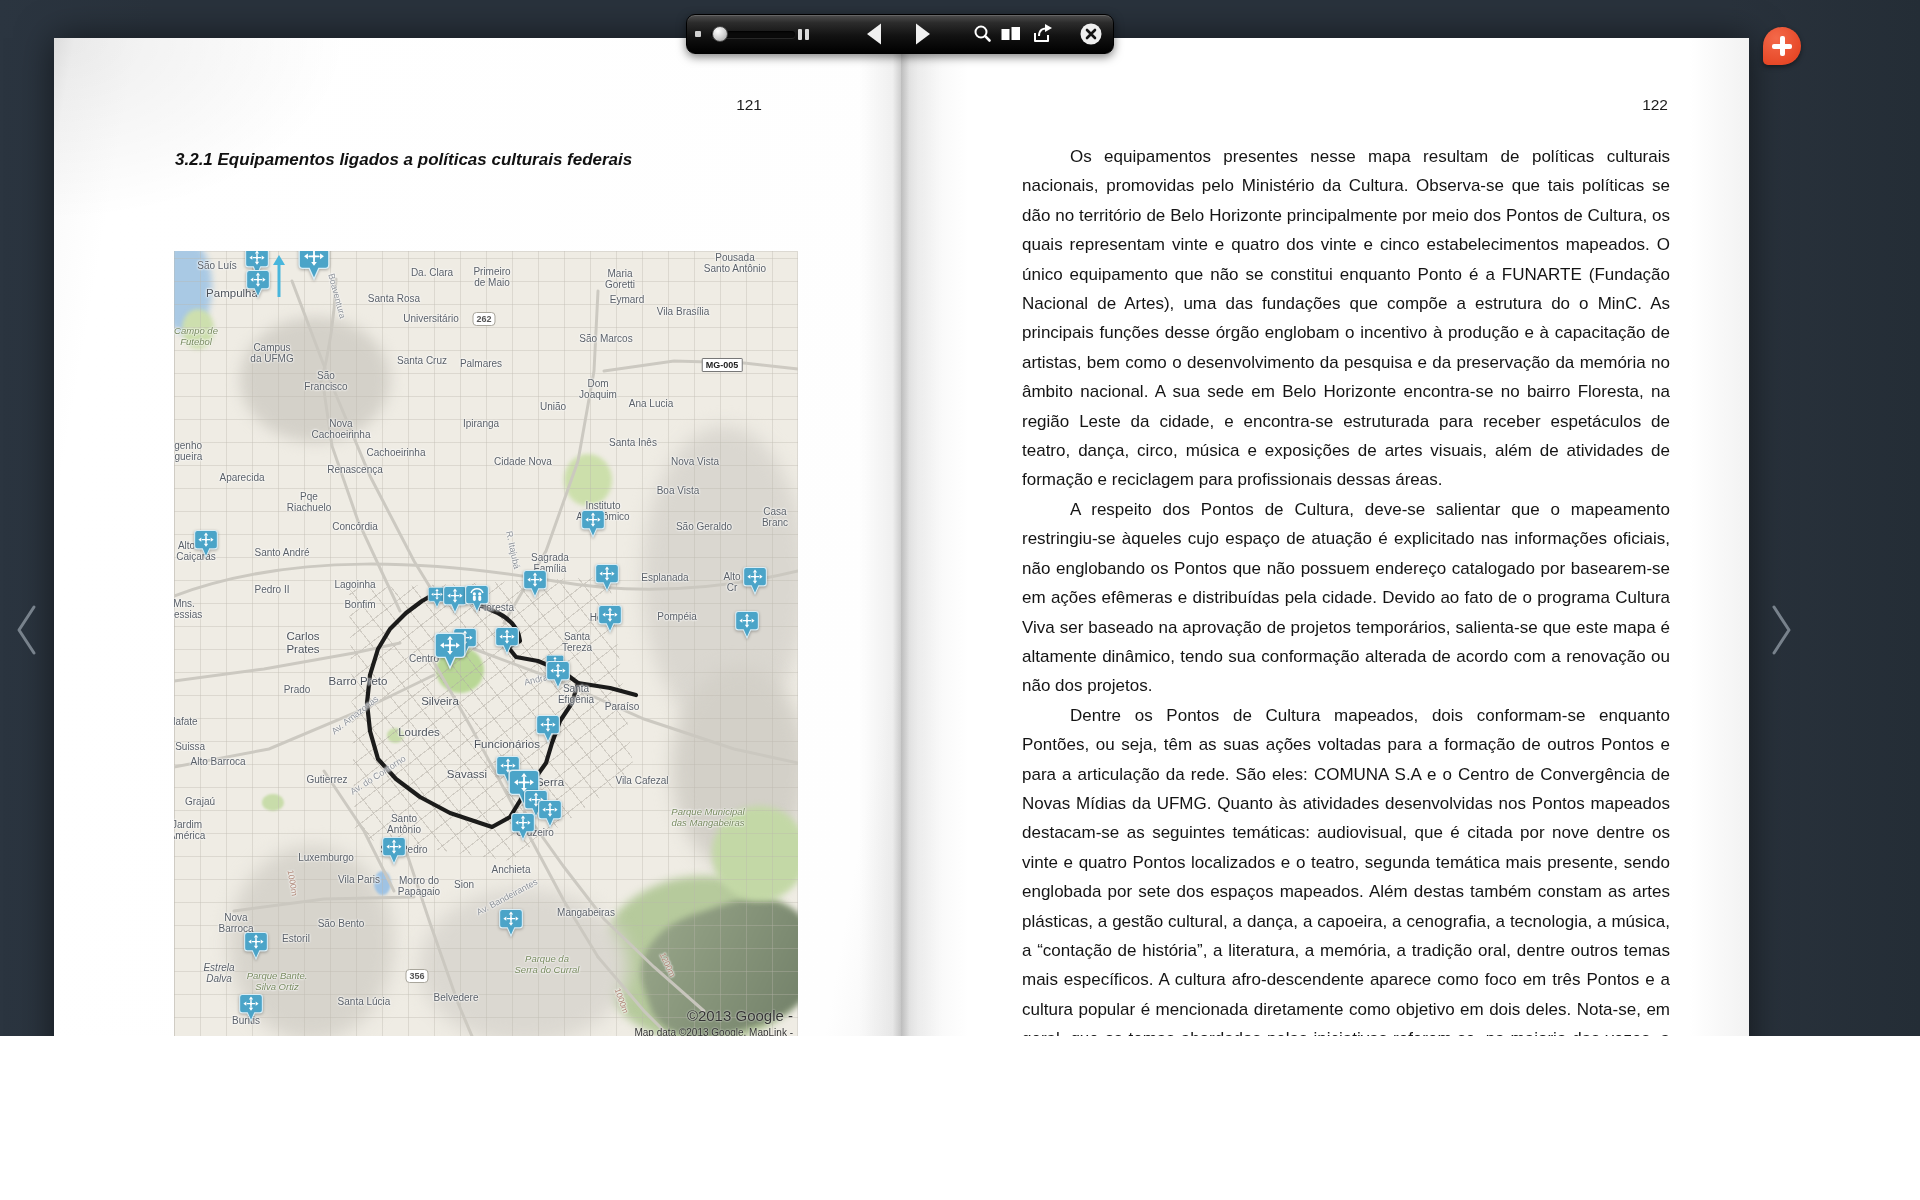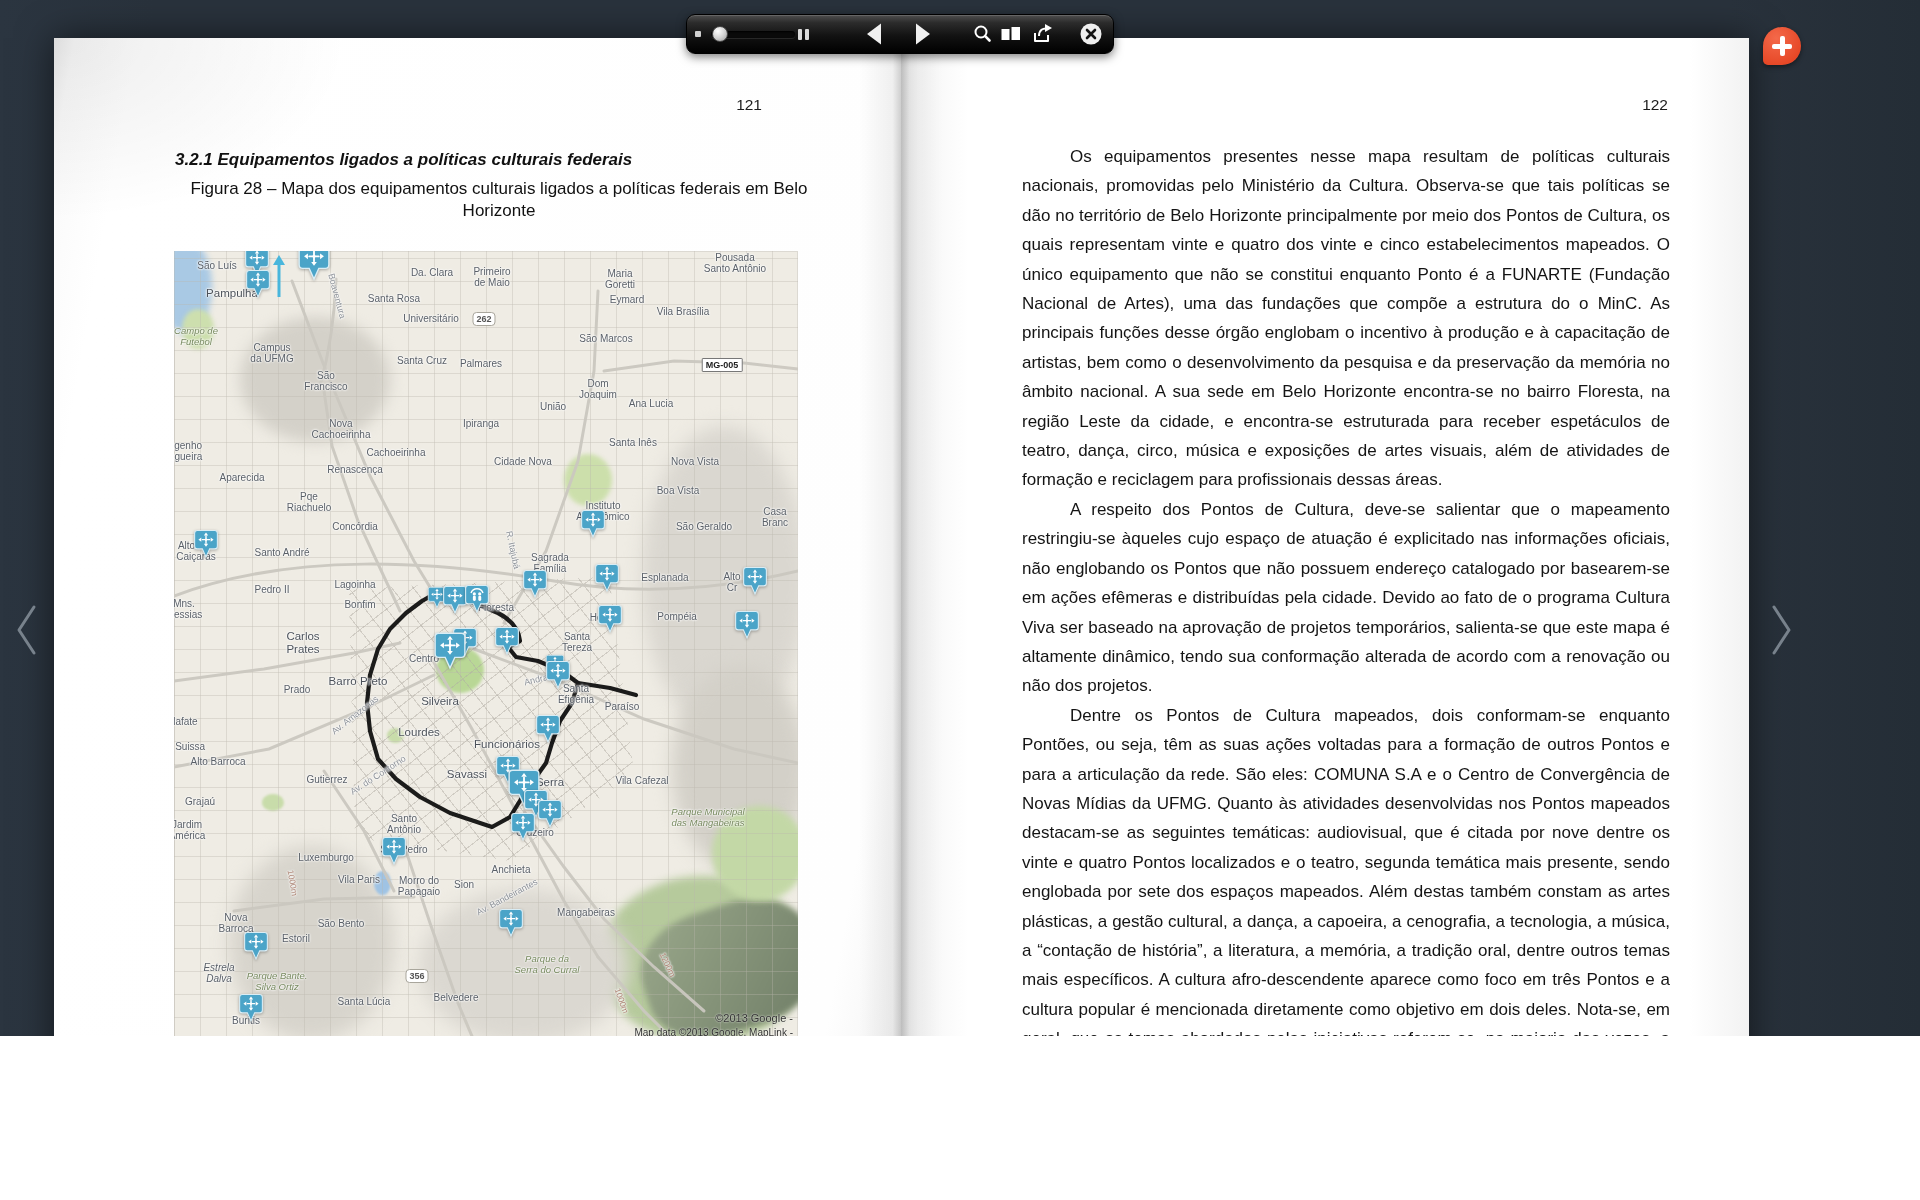--- a/index.html
+++ b/index.html
@@ -79,21 +79,20 @@
 </head>
 <body>
 
 <div class="stage">
 
   <div class="book">
 
     <div class="page page-left">
       <div class="pagenum" style="left:598px;top:58px;">121</div>
       <div class="heading">3.2.1 Equipamentos ligados a políticas culturais federais</div>
-      <div class="caption">Figura 28 – Mapa dos equipamentos culturais ligados a políticas federais em Belo Horizonte</div>
 
       <div class="map">
 
         <div class="blob" style="left:-14px;top:-12px;width:52px;height:95px;background:#a9c9e4;filter:blur(3px);"></div>
         <div class="blob" style="left:8px;top:58px;width:32px;height:40px;background:#cddfae;filter:blur(2px);"></div>
         <div class="blob" style="left:66px;top:66px;width:150px;height:125px;background:#d4d1c9;filter:blur(7px);"></div>
         <div class="blob" style="left:390px;top:203px;width:48px;height:52px;background:#ccdfab;filter:blur(2px);"></div>
         <div class="blob" style="left:262px;top:396px;width:48px;height:46px;background:#b9d796;filter:blur(1.5px);"></div>
         <div class="blob" style="left:468px;top:175px;width:165px;height:305px;background:#dad7d0;filter:blur(9px);"></div>
         <div class="blob" style="left:498px;top:415px;width:135px;height:205px;background:#d3d0c8;filter:blur(9px);"></div>
@@ -129,21 +128,21 @@
           </g>
         </svg>
 
         <svg class="route" width="624" height="790" viewBox="0 0 624 790">
           <g fill="none" stroke="#0c0c0c" stroke-width="4.2" stroke-linejoin="round" stroke-linecap="round" opacity=".93">
             <path d="M262 342 L300 352 L324 362 Q344 372 346 390 L334 396 L342 406 L364 410 L388 420 L404 432 L398 452 L386 470 L378 492 L372 512 L352 540 L336 566 L318 576 L276 562 L246 546 L222 528 L204 508 L196 480 L193 452 L196 424 L204 398 L216 378 L232 362 L248 350 Z"></path>
             <path d="M404 432 L436 437 L462 444"></path>
           </g>
         </svg>
 
-        <div style="position:absolute;right:5px;bottom:17px;font-size:11px;color:#333;text-shadow:0 0 2px #fff;z-index:7;">©2013 Google -</div>
+        <div style="position:absolute;right:5px;bottom:17px;font-size:15px;color:#333;text-shadow:0 0 2px #fff;z-index:7;">©2013 Google -</div>
         <div style="position:absolute;right:5px;bottom:3px;font-size:10px;color:#333;text-shadow:0 0 2px #fff;z-index:7;">Map data ©2013 Google, MapLink -</div>
       <div class="mlabel" style="left: 43px; top: 15px;">São Luís</div>
           <div class="mlabel lg" style="left: 58px; top: 42px;">Pampulha</div>
           <div class="mlabel" style="left: 258px; top: 22px;">Da. Clara</div>
           <div class="mlabel" style="left: 318px; top: 26px;">Primeiro
 de Maio</div>
           <div class="mlabel" style="left: 446px; top: 28px;">Maria
 Goretti</div>
           <div class="mlabel" style="left: 561px; top: 12px;">Pousada
 Santo Antônio</div>

